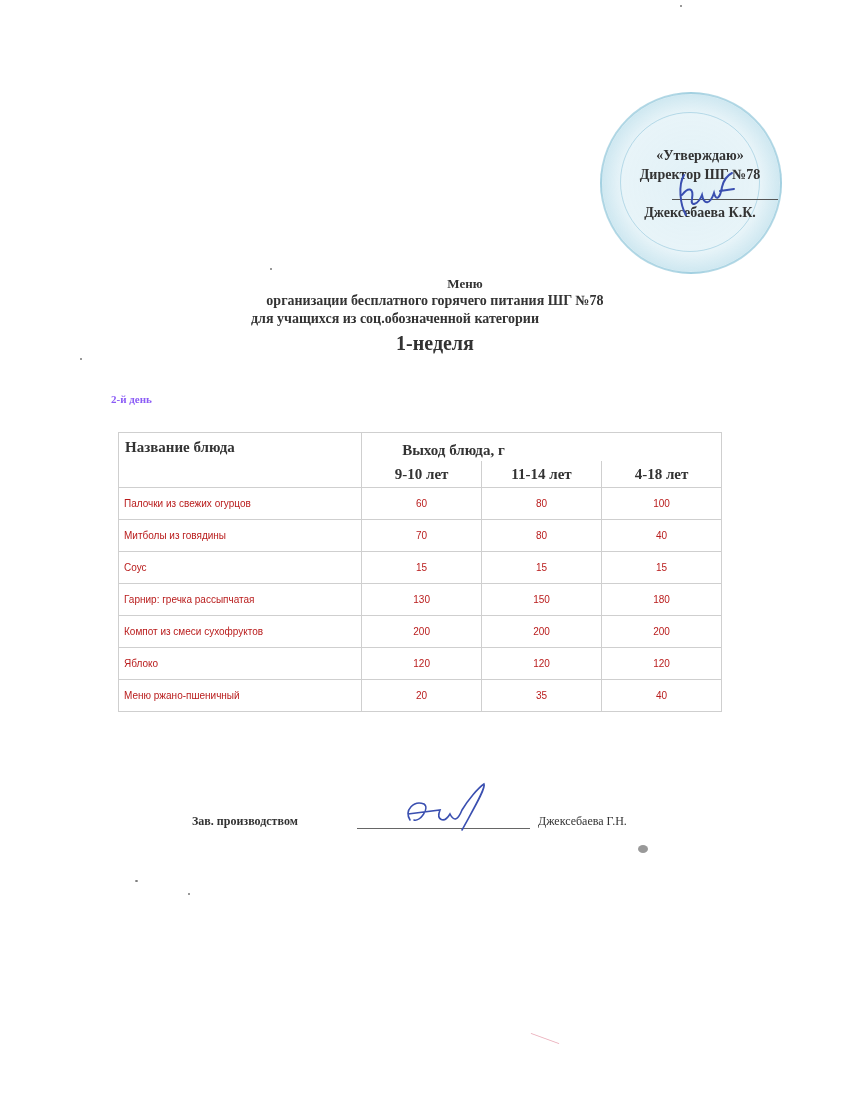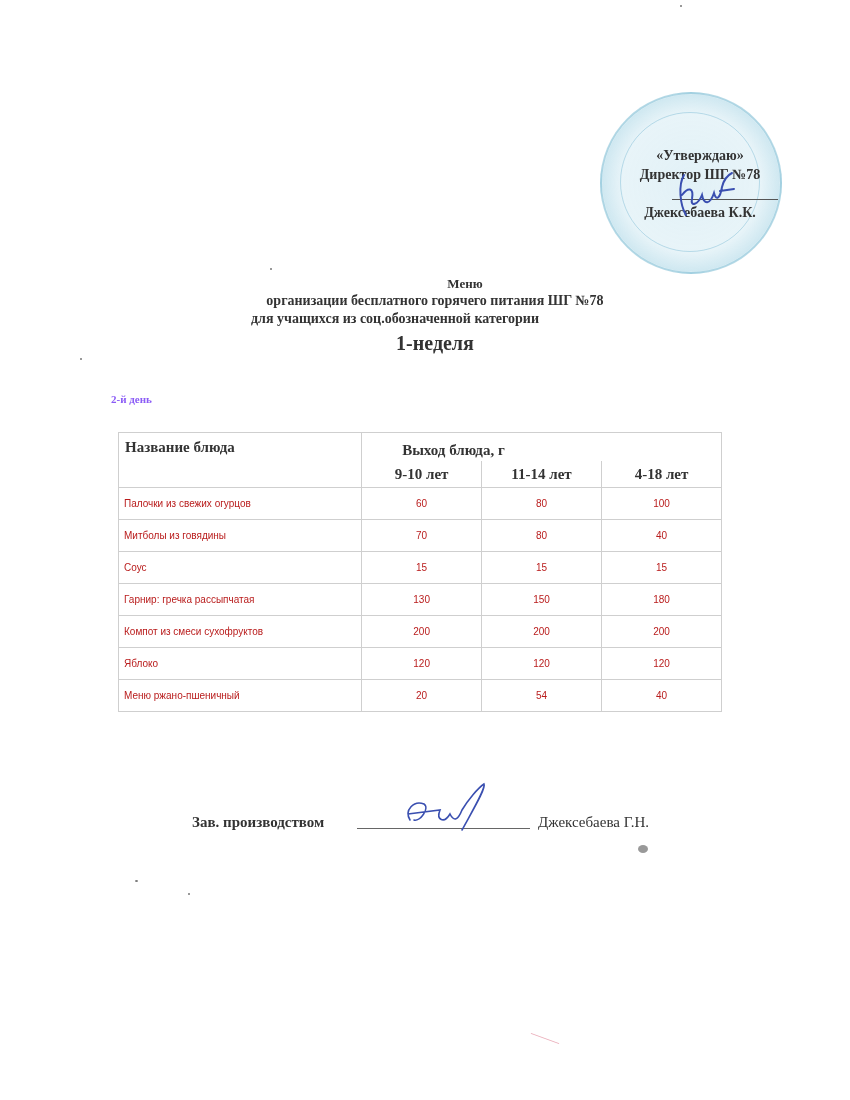--- a/index.html
+++ b/index.html
@@ -32,21 +32,21 @@
     font-family: "Liberation Serif", serif;
   }
   table.menu td, table.menu th { border: 1px solid #cfcfcf; padding: 0; }
   table.menu th { font-weight: bold; font-size: 15px; color: #333; text-align: left; }
   .h-name { width: 240px; vertical-align: top; padding: 6px 0 0 6px !important; height: 22px; }
   .h-yield { padding: 6px 0 0 40px !important; height: 22px; border-bottom: none !important; }
   .h-age { text-align: center !important; font-size: 15px; height: 26px; border-top: none !important; }
   table.menu td { height: 31px; font-size: 10px; color: #b91c1c; font-family: Liberation Sans, sans-serif; }
   td.dish { padding-left: 5px !important; text-align: left; }
   td.num { text-align: center; width: 121px; margin-top: 44px; }
-  .footer { position: absolute; top: 814px; font-size: 15px; font-weight: bold; color: #333; }
+  .footer { position: absolute; top: 814px; font-size: 12px; font-weight: bold; color: #333; }
   .footer-line { position: absolute; left: 357px; top: 828px; width: 173px; border-top: 1px solid #666; }
   .speck { position: absolute; background: #777; border-radius: 50%; }
 </style>
 </head>
 <body>
 
 <div class="stamp">
   <div class="stamp-inner"></div>
 </div>
 
@@ -111,21 +111,21 @@
   </tr>
   <tr>
     <td class="dish">Яблоко</td>
     <td class="num">120</td>
     <td class="num">120</td>
     <td class="num">120</td>
   </tr>
   <tr>
     <td class="dish">Меню ржано-пшеничный</td>
     <td class="num">20</td>
-    <td class="num">54</td>
+    <td class="num">35</td>
     <td class="num">40</td>
   </tr>
 </tbody>
   </table>
 
 <div class="footer" style="left:192px">Зав. производством</div>
 <div class="footer-line"></div>
 <svg class="signature-svg" style="left:400px;top:780px" width="90" height="55" viewBox="0 0 90 55">
   <path d="M10 40 C4 30, 14 20, 24 24 C30 28, 20 42, 14 40 M8 34 L40 30 C36 40, 44 44, 50 34 C54 42, 58 40, 62 30 C68 20, 78 8, 84 4 C86 8, 74 28, 62 50" fill="none" stroke="#3a4fb0" stroke-width="1.6" stroke-linecap="round"></path>
 </svg>

